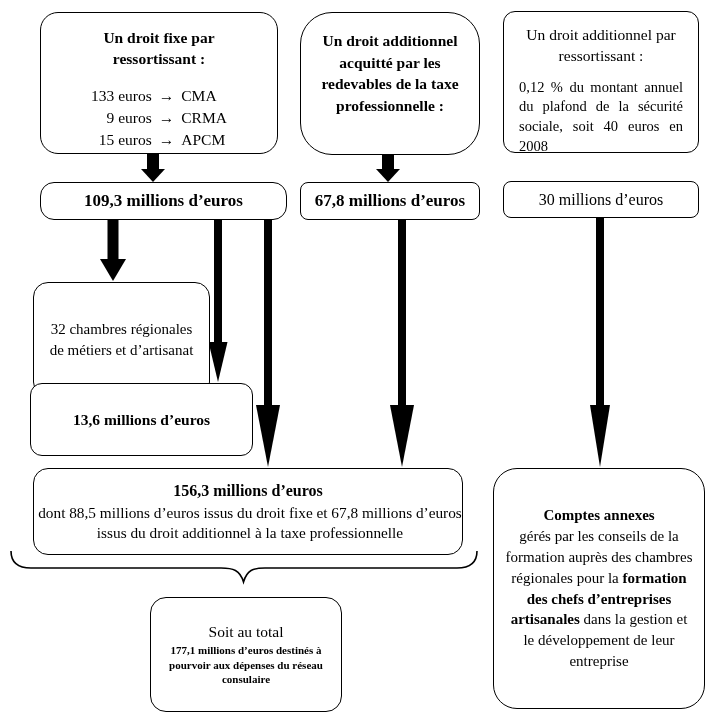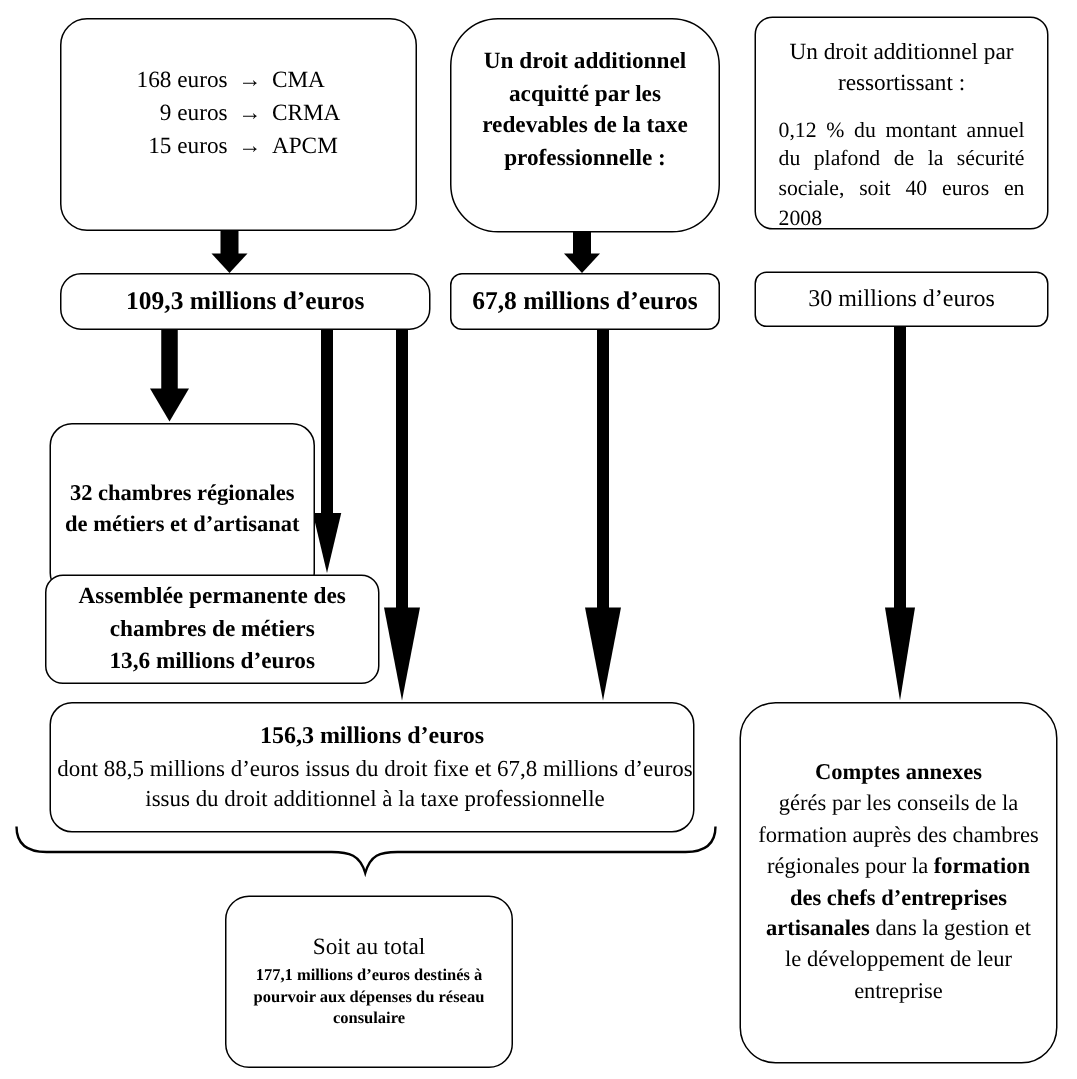--- a/index.html
+++ b/index.html
@@ -41,21 +41,21 @@
   #box-droit-add-res .body{font-size:14.5px;line-height:1.35;text-align:justify;margin-top:11px;}
 
   
   .amount-box{border-radius:8px;}
   #box-montant-fixe{left:40px;top:182px;width:247px;height:38px;font-weight:bold;font-size:17px;border-radius:14px;}
   #box-montant-tp{left:300px;top:182px;width:180px;height:38px;font-weight:bold;font-size:17px;}
   #box-montant-res{left:503px;top:181px;width:196px;height:37px;font-size:16px;}
 
   
   #box-crma{left:33px;top:282px;width:177px;height:115px;border-radius:15px;
-    font-weight:bold;font-size:15px;line-height:1.4;padding:0 8px;}
+    font-weight:normal;font-size:15px;line-height:1.4;padding:0 8px;}
   #box-apcm{left:30px;top:383px;width:223px;height:73px;border-radius:12px;
     font-weight:bold;font-size:15.5px;line-height:1.4;padding:0 8px;}
   #box-cma{left:33px;top:468px;width:430px;height:87px;border-radius:15px;padding:0 4px;}
   #box-cma .name{font-weight:bold;font-size:16px;line-height:1.35;}
   #box-cma .amount{font-weight:bold;font-size:16px;line-height:1.35;}
   #box-cma .detail{font-size:15.3px;line-height:1.3;width:424px;margin:1px auto 0 auto;}
 
   #box-total{left:150px;top:597px;width:192px;height:115px;border-radius:16px;padding:0 8px;}
   #box-total .lead{font-size:15.5px;line-height:1.35;}
   #box-total .amount{font-weight:bold;font-size:11px;line-height:1.33;}
@@ -107,22 +107,23 @@
     <g fill="#000">
       <rect x="596" y="217" width="8" height="190"></rect>
       <polygon points="590,405 610,405 600,467"></polygon>
     </g>
 
     <path d="M 11 551 C 11 562 17 568 31 568 L 221 568 C 233 568 240 570 243.5 582
              C 247 570 253 568 265 568 L 457 568 C 471 568 477 562 477 551" fill="none" stroke="#000" stroke-width="1.6"></path>
   </svg>
 
   <div class="box" id="box-droit-fixe">
+    <div class="title">Un droit fixe par ressortissant :</div>
     <div class="items">
-      <span class="amt">168 euros</span>
+      <span class="amt">133 euros</span>
       <span class="arr">→</span>
       <span class="tgt">CMA</span>
       <span class="amt">9 euros</span>
       <span class="arr">→</span>
       <span class="tgt">CRMA</span>
       <span class="amt">15 euros</span>
       <span class="arr">→</span>
       <span class="tgt">APCM</span>
     </div>
   </div>
@@ -144,21 +145,20 @@
   </div>
   <div class="box amount-box flexcol" id="box-montant-res">
     <span>30 millions d’euros</span>
   </div>
 
   <div class="box flexcol" id="box-crma">
     <span>32 chambres régionales de métiers et d’artisanat</span>
   </div>
 
   <div class="box flexcol" id="box-apcm">
-    <span>Assemblée permanente des chambres de métiers</span>
     <span>13,6 millions d’euros</span>
   </div>
 
   <div class="box flexcol" id="box-cma">
     <div class="amount">156,3 millions d’euros</div>
     <div class="detail">dont 88,5 millions d’euros issus du droit fixe et 67,8 millions d’euros issus du droit additionnel à la taxe professionnelle</div>
   </div>
 
   <div class="box flexcol" id="box-total">
     <div class="lead">Soit au total</div>

